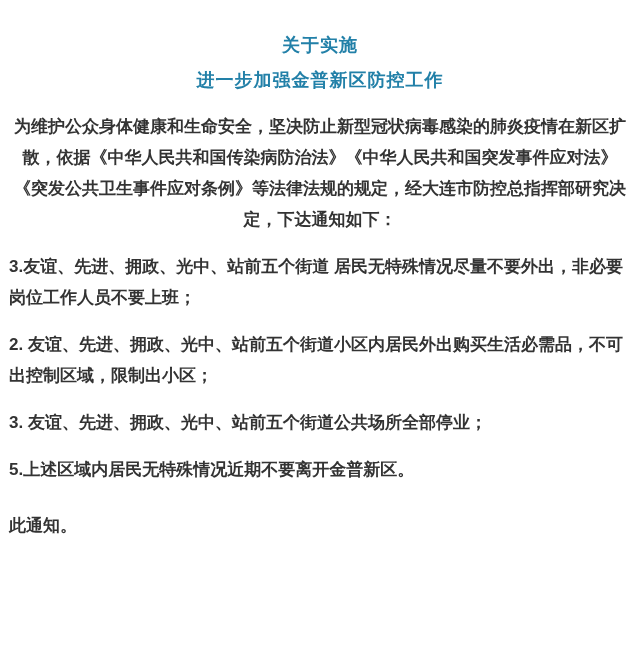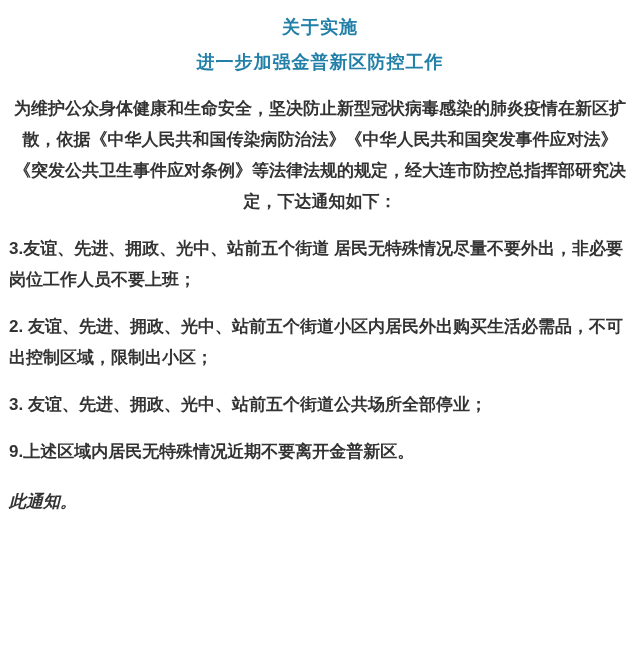--- a/index.html
+++ b/index.html
@@ -16,55 +16,54 @@
     height: 652px;
     padding: 0 9px;
     font-family: "Liberation Sans", "DejaVu Sans", sans-serif;
     color: #333333;
     font-size: 17px;
     line-height: 31px;
     font-weight: 600;
     overflow: hidden;
   }
   .title-block {
-    padding-top: 10px;
+    padding-top: 28px;
     text-align: center;
   }
   .title-line {
     color: #2280a8;
     font-size: 18px;
     font-weight: 700;
     line-height: 35px;
     letter-spacing: 1px;
   }
   p {
     margin: 16px 0 0 0;
     text-align: left;
   }
   p.intro {
     margin-top: 13px;
     text-align: center;
   }
   p.closing {
-    margin-top: 19px;
-    font-style: italic;
+    margin-top: 25px;
   }
 </style>
 </head>
 <body>
 
 <div class="doc">
 
   <div class="title-block">
     <div class="title-line">关于实施</div>
     <div class="title-line">进一步加强金普新区防控工作</div>
   </div>
 
   <p class="intro">为维护公众身体健康和生命安全，坚决防止新型冠状病毒感染的肺炎疫情在新区扩散，依据《中华人民共和国传染病防治法》《中华人民共和国突发事件应对法》《突发公共卫生事件应对条例》等法律法规的规定，经大连市防控总指挥部研究决定，下达通知如下：</p>
 
   <p>3.友谊、先进、拥政、光中、站前五个街道 居民无特殊情况尽量不要外出，非必要岗位工作人员不要上班；</p>
   <p>2. 友谊、先进、拥政、光中、站前五个街道小区内居民外出购买生活必需品，不可出控制区域，限制出小区；</p>
   <p>3. 友谊、先进、拥政、光中、站前五个街道公共场所全部停业；</p>
-  <p>9.上述区域内居民无特殊情况近期不要离开金普新区。</p>
+  <p>5.上述区域内居民无特殊情况近期不要离开金普新区。</p>
 
   <p class="closing">此通知。</p>
 
 </div>
 
 </body></html>

